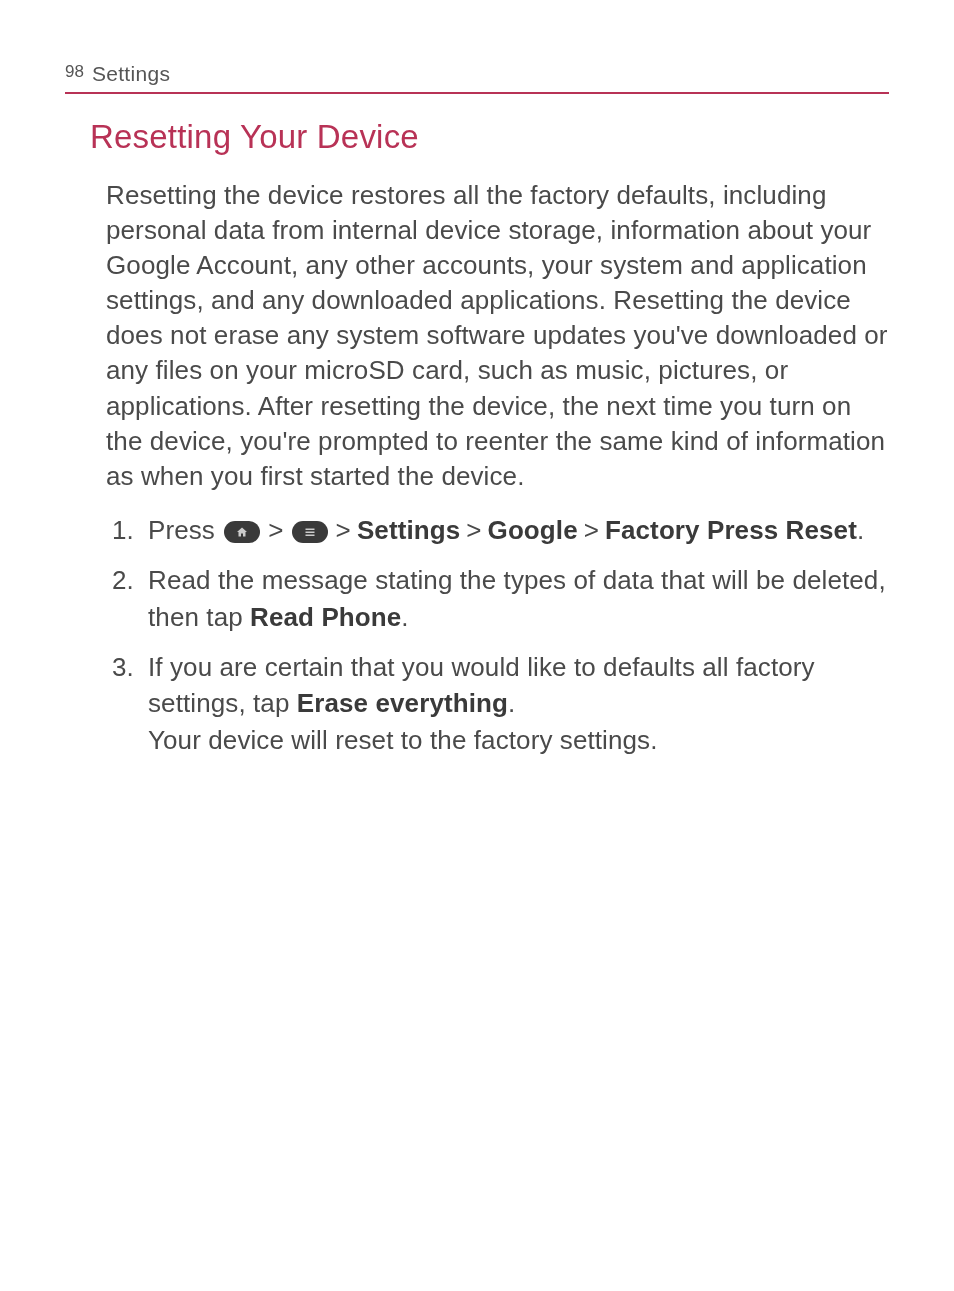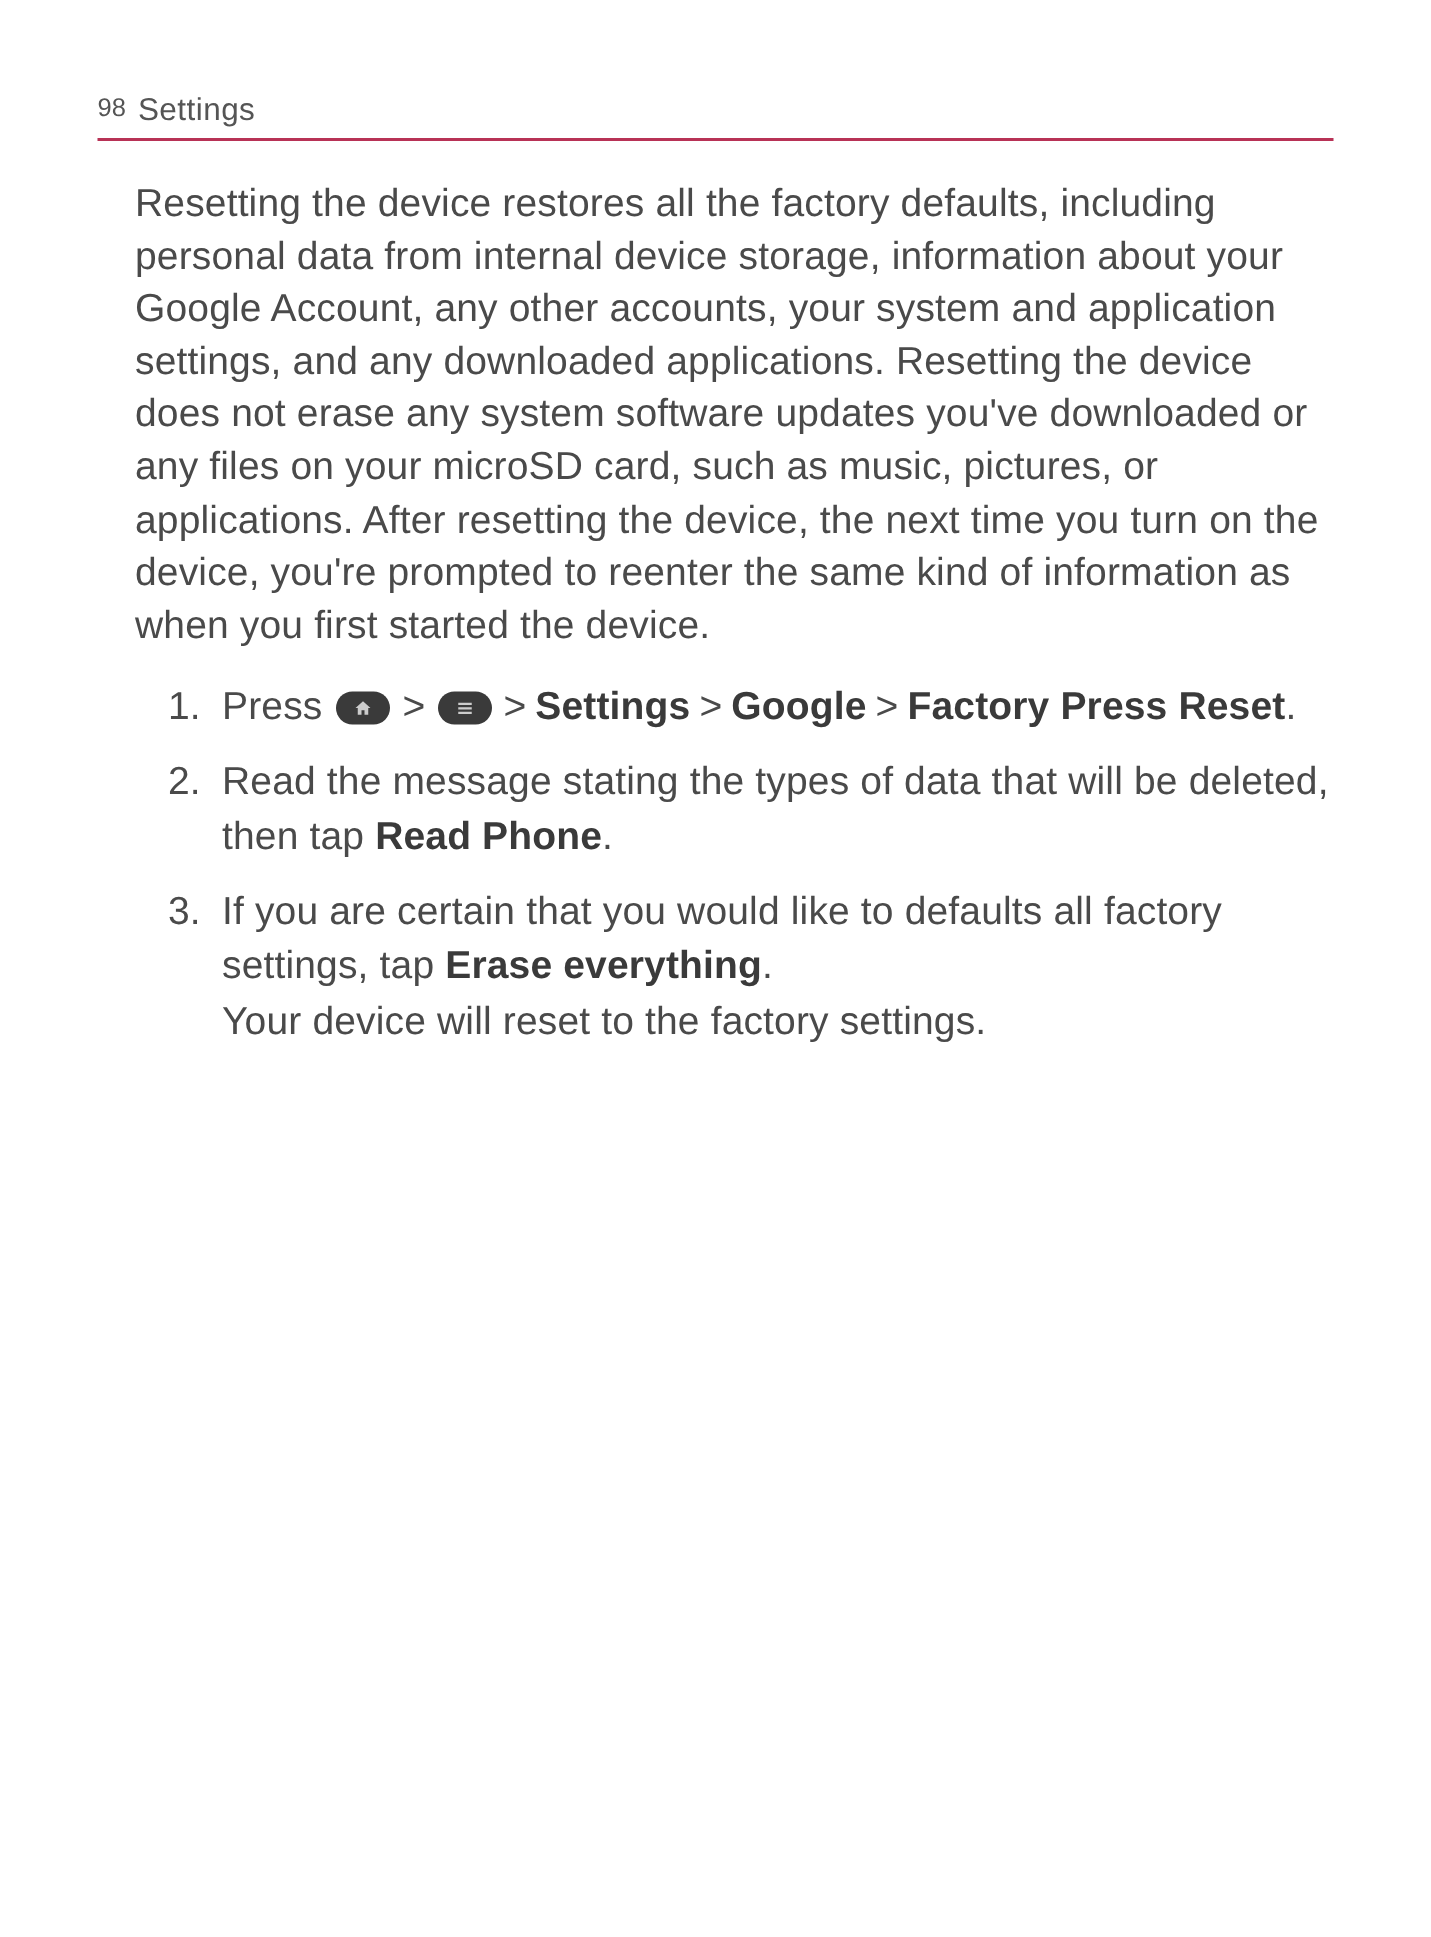--- a/index.html
+++ b/index.html
@@ -47,20 +47,21 @@
       font-weight: normal;
       margin-bottom: 22px;
       letter-spacing: 0.2px;
     }
     .body-text {
       font-size: 26px;
       line-height: 1.35;
       color: #4a4a4a;
       margin-bottom: 18px;
       letter-spacing: 0.1px;
+      margin-left: 16px;
     }
     .list {
       list-style: none;
       padding-left: 20px;
     }
     .list-item {
       font-size: 26px;
       line-height: 1.4;
       color: #4a4a4a;
       margin-bottom: 14px;
@@ -109,20 +110,21 @@
   </style>
 </head>
 <body>
 
 <div class="page-header">
   <span class="page-number">98</span>
   <span class="section-name">Settings</span>
 </div>
 
 <div class="content">
+  <h1 class="heading">Resetting Your Device</h1>
 
   <p class="body-text">Resetting the device restores all the factory defaults, including personal data from internal device storage, information about your Google Account, any other accounts, your system and application settings, and any downloaded applications. Resetting the device does not erase any system software updates you've downloaded or any files on your microSD card, such as music, pictures, or applications. After resetting the device, the next time you turn on the device, you're prompted to reenter the same kind of information as when you first started the device.</p>
 
   <ol class="list">
     <li class="list-item">
       <span class="list-number">1.</span>
       <span>Press </span><span class="icon-btn"><span class="icon-btn-inner icon-home">
             <svg viewBox="0 0 24 24">
               <path fill="#ccc" d="M12 3l10 9h-3v9h-5v-6h-4v6H5v-9H2z"></path>
             </svg>

